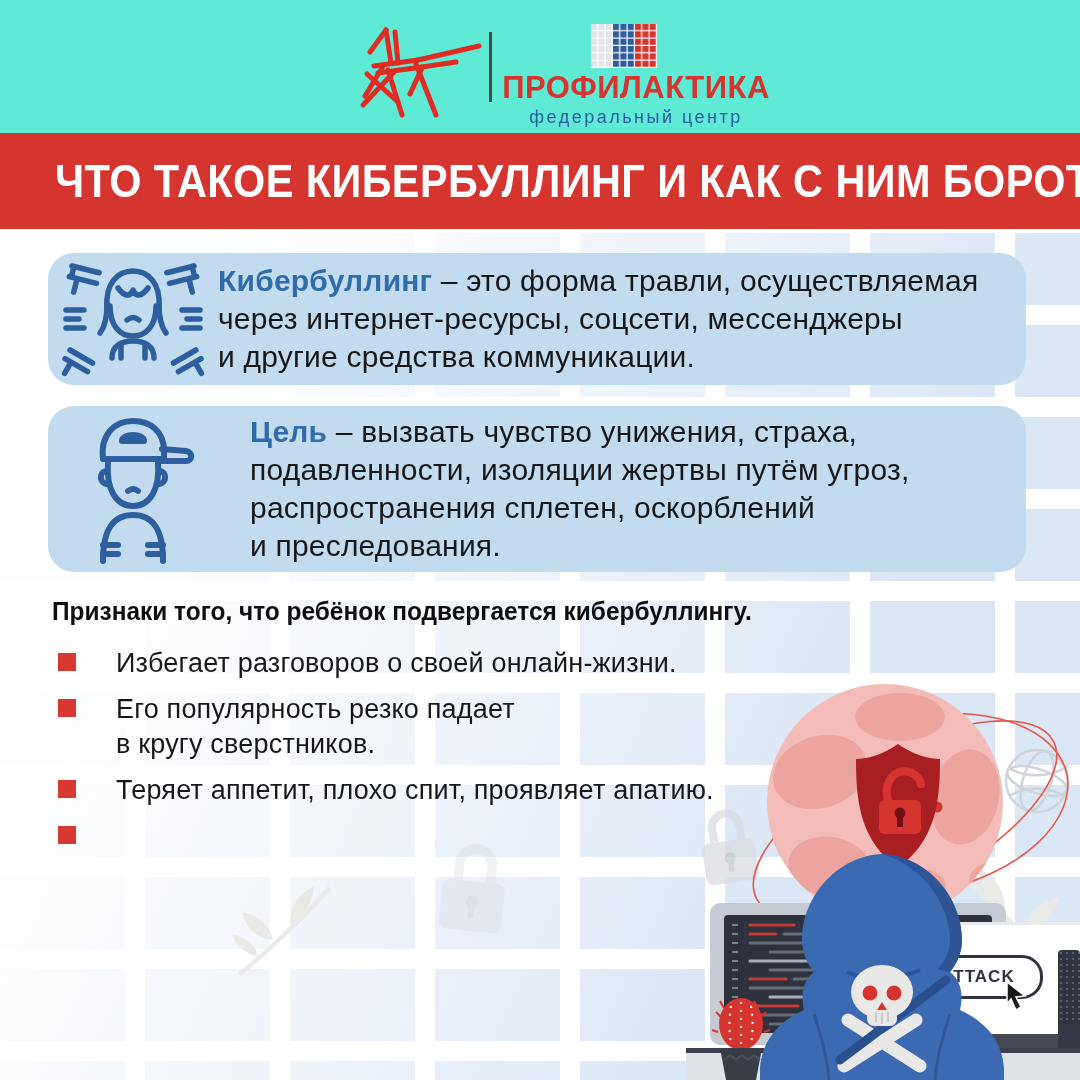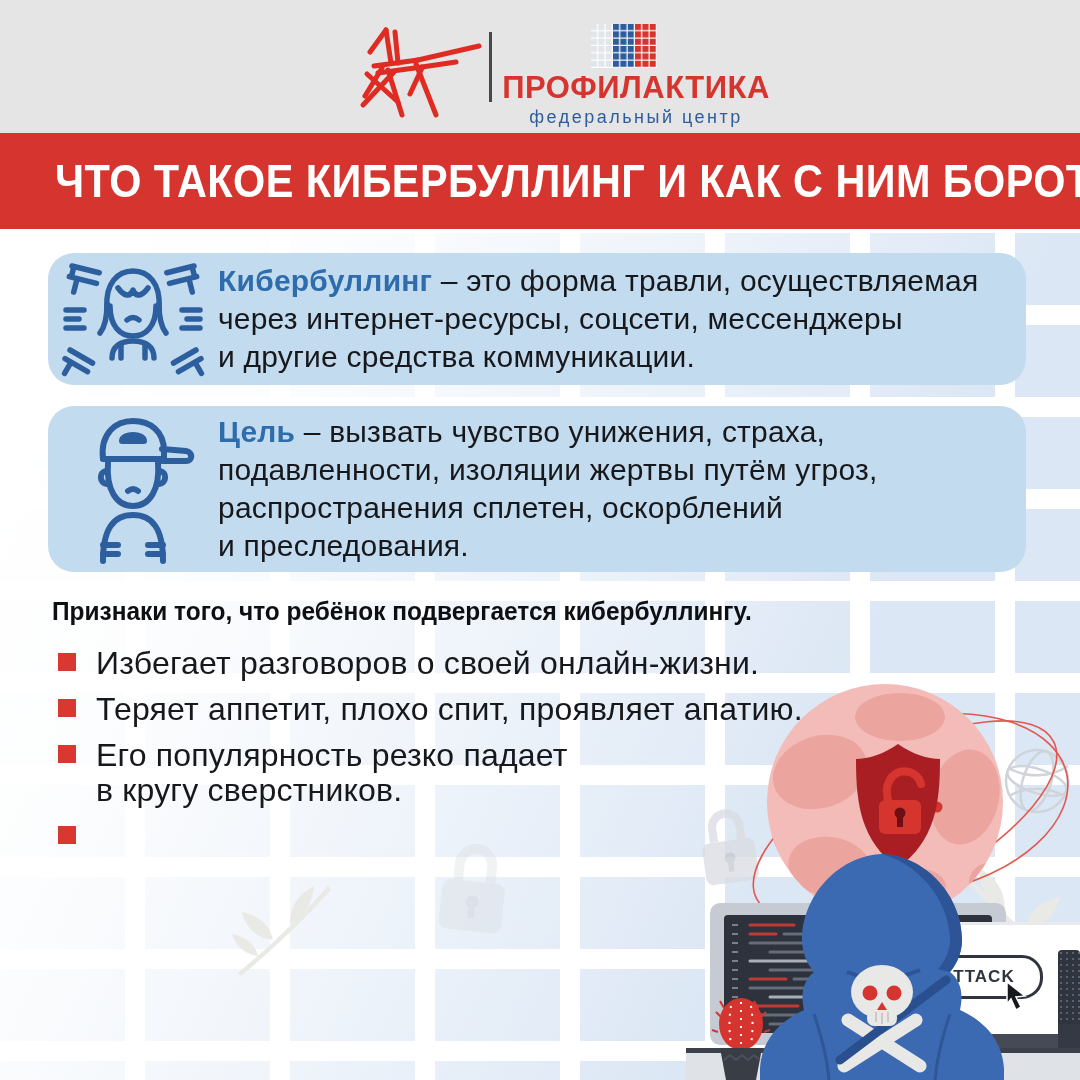--- a/index.html
+++ b/index.html
@@ -14,46 +14,46 @@
     background-repeat:repeat;
     background-clip:border-box;}
   
   .pixel-bg::before{content:"";position:absolute;inset:0;
     background-image:
       repeating-linear-gradient(to right, transparent 0 125px, #ffffff 125px 145px),
       repeating-linear-gradient(to bottom, transparent 0 72px, #ffffff 72px 92px);}
   .pixel-fade{position:absolute;left:0;top:233px;right:0;bottom:0;z-index:0;
     background:linear-gradient(115deg,#ffffff 6%,rgba(255,255,255,.93) 22%,rgba(255,255,255,.55) 46%,rgba(255,255,255,0) 72%);}
   
-  .header{position:absolute;left:0;top:0;width:1080px;height:133px;background:#e5e5e5;z-index:3;}
+  .header{position:absolute;left:0;top:0;width:1080px;height:133px;background:#5eead4;z-index:3;}
   .chair-logo{position:absolute;left:356px;top:22px;}
   .logo-divider{position:absolute;left:489px;top:32px;width:3px;height:70px;background:#46494e;}
   .org-logo{position:absolute;left:505px;top:24px;width:262px;display:flex;flex-direction:column;align-items:center;}
   .org-flag{margin-bottom:4px;margin-right:24px;}
   .org-name{font-size:31px;font-weight:bold;color:#d6352f;letter-spacing:.5px;line-height:1.05;}
   .org-sub{font-size:18px;color:#2e5d9e;letter-spacing:2.5px;margin-top:2px;}
   
   .banner{position:absolute;left:0;top:133px;width:1080px;height:96px;background:#d6352f;z-index:3;
           display:flex;align-items:center;}
   .banner-title{display:inline-block;color:#ffffff;font-weight:bold;font-size:46px;letter-spacing:.5px;
           margin-left:55px;transform:scaleX(.9);transform-origin:left center;white-space:nowrap;}
   
   .card{position:absolute;left:48px;width:978px;background:#c3dbee;border-radius:26px;z-index:3;
         display:flex;align-items:center;}
   .card1{top:253px;height:132px;}
-  .card2{top:406px;height:166px;}
+  .card2{top:406px;height:166px;gap:32px;}
   .card-icon{flex:0 0 170px;display:flex;justify-content:center;align-items:center;}
   .card-text{font-size:30px;line-height:38px;color:#17181c;white-space:pre-line;letter-spacing:.2px;
              margin:0;padding-right:20px;}
   .kw{font-weight:bold;color:#2f6cab;}
   
   .signs-heading{position:absolute;left:52px;top:596px;z-index:3;font-size:26px;font-weight:bold;color:#0e0f12;
        transform:scaleX(.94);transform-origin:left center;white-space:nowrap;}
   .signs-list{position:absolute;left:58px;top:646px;z-index:3;list-style:none;margin:0;padding:0;}
-  .signs-list li{position:relative;padding-left:38px;margin-bottom:11px;font-size:32px;line-height:35px;
+  .signs-list li{position:relative;padding-left:58px;margin-bottom:11px;font-size:27px;line-height:35px;
        color:#17181c;white-space:pre-line;letter-spacing:.2px;}
   .bullet-sq{position:absolute;left:0;top:7px;width:18px;height:18px;background:#d93830;}
   
   .illu{position:absolute;inset:0;z-index:1;}
   .abs{position:absolute;}
   .attack-monitor{left:936px;top:922px;width:148px;height:128px;background:#ffffff;border:3px solid #e8eaee;
        border-radius:6px 0 0 6px;border-right:none;}
   .attack-bezel{position:absolute;left:-3px;right:0;bottom:-3px;height:22px;background:#454a55;}
   .attack-cam{position:absolute;left:42px;bottom:6px;width:10px;height:10px;border-radius:50%;background:#23262e;}
   .attack-pill{position:absolute;left:-26px;top:30px;width:124px;height:38px;border:3px solid #30343e;border-radius:21px;
@@ -326,19 +326,19 @@
     </div>
     <p class="card-text"><span class="kw">Цель</span><span> – вызвать чувство унижения, страха,
 подавленности, изоляции жертвы путём угроз,
 распространения сплетен, оскорблений
 и преследования.</span></p>
   </div>
 
   <div class="signs-heading">Признаки того, что ребёнок подвергается кибербуллингу.</div>
   <ul class="signs-list">
     <li><span class="bullet-sq"></span><span>Избегает разговоров о своей онлайн-жизни.</span></li>
-    <li><span class="bullet-sq"></span><span>Теряет аппетит, плохо спит, проявляет апатию.</span></li>
     <li><span class="bullet-sq"></span><span>Его популярность резко падает
 в кругу сверстников.</span></li>
+    <li><span class="bullet-sq"></span><span>Теряет аппетит, плохо спит, проявляет апатию.</span></li>
     <li><span class="bullet-sq"></span></li>
   </ul>
 
 </div>
 
 </body></html>

